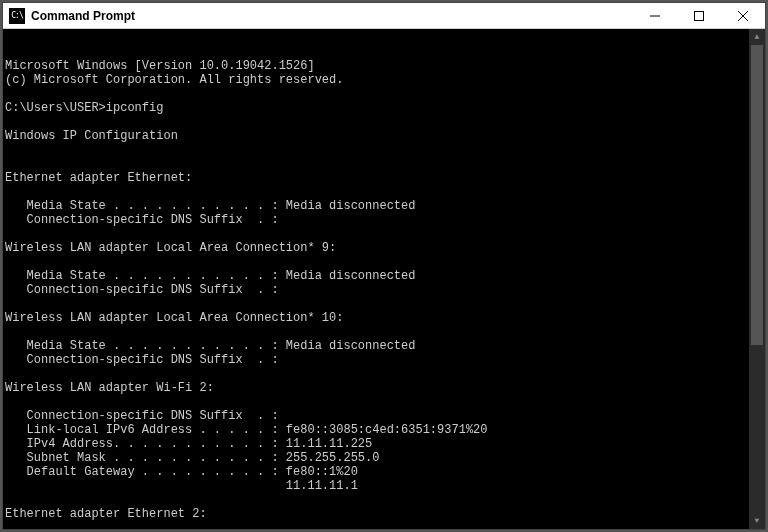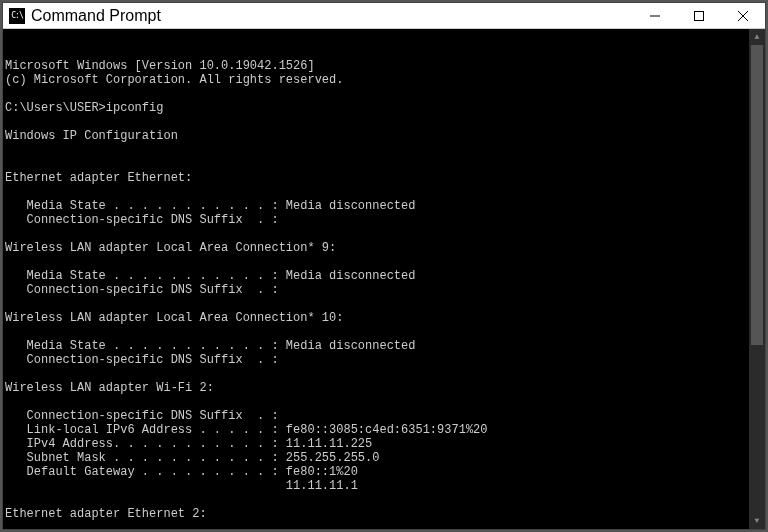--- a/index.html
+++ b/index.html
@@ -41,23 +41,24 @@
   }
   .titlebar .icon span {
     color: #fff;
     font-size: 8px;
     font-family: Consolas, monospace;
     line-height: 1;
     letter-spacing: -1px;
   }
   .titlebar .title {
     margin-left: 6px;
-    font-size: 16px;
+    font-size: 12px;
     color: #000;
     flex: 1;
+    font-weight: bold;
   }
   .win-controls {
     display: flex;
     height: 100%;
   }
   .win-btn {
     width: 44px;
     height: 100%;
     display: flex;
     align-items: center;

